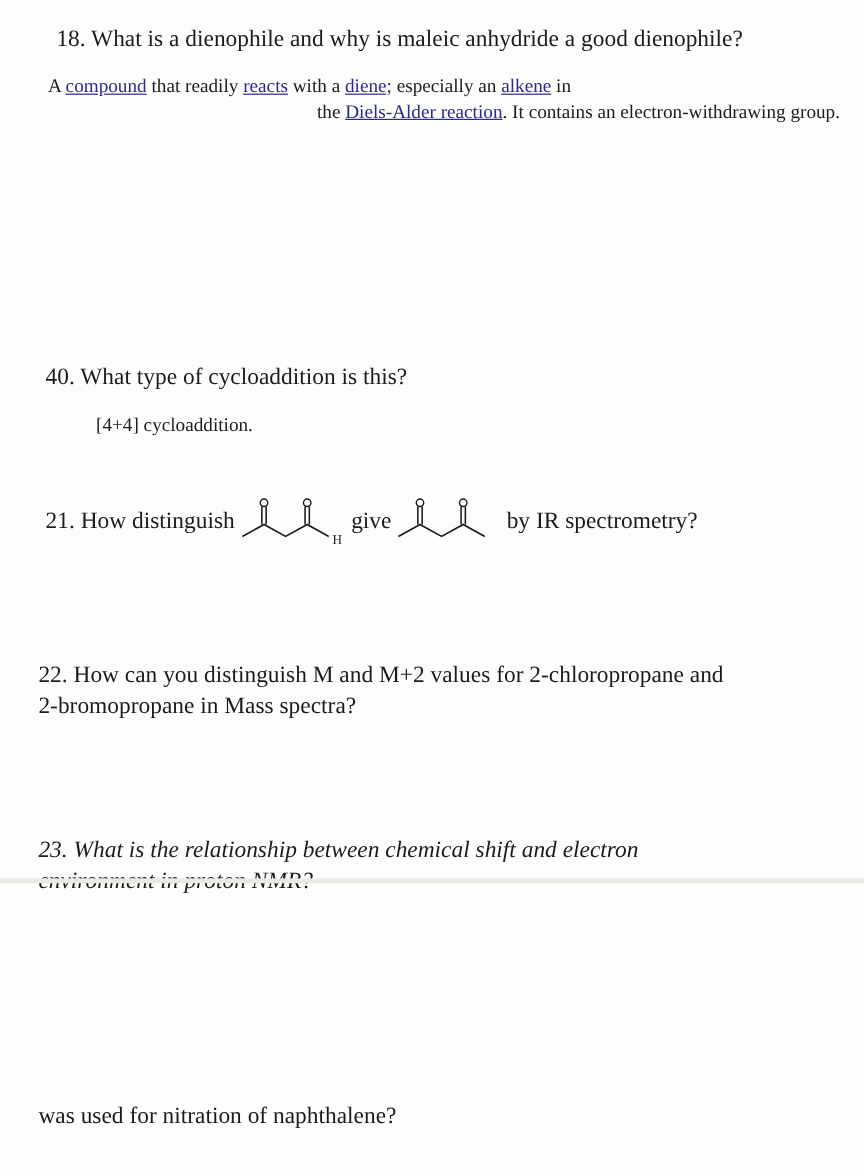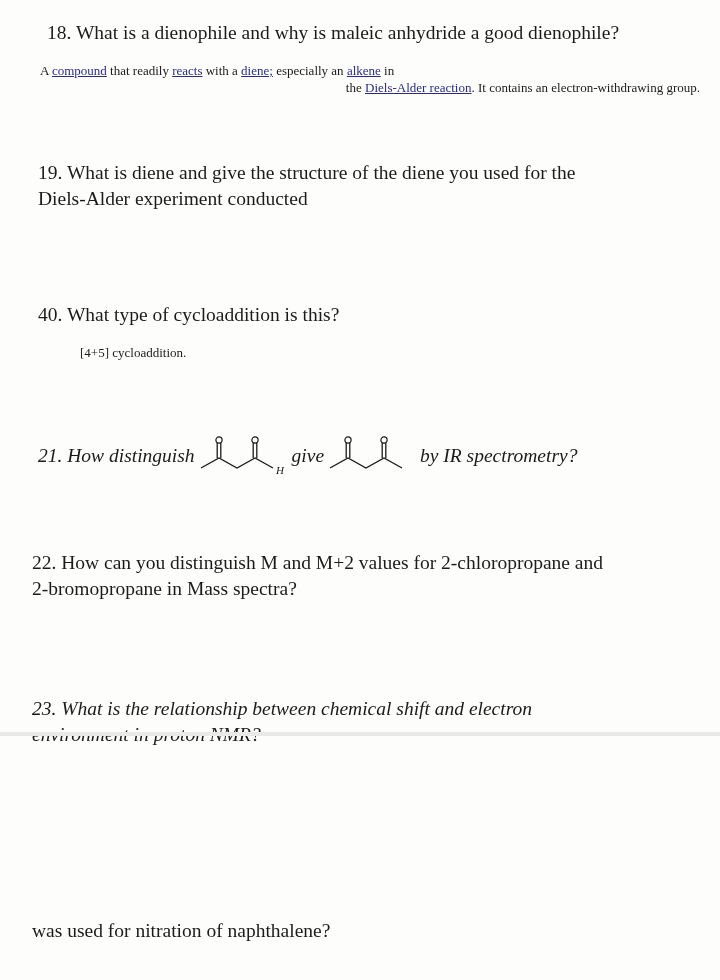--- a/index.html
+++ b/index.html
@@ -22,35 +22,35 @@
     box-sizing: border-box;
     padding: 0;
   }
   .q {
     position: absolute;
     font-size: 19.5px;
     line-height: 1.32;
   }
   .ans {
     position: absolute;
-    font-size: 13px;
+    font-size: 16px;
     line-height: 1.32;
   }
   .link {
     color: #2a2a8c;
     text-decoration: underline;
   }
   .q18 { left: 47px; top: 20px; width: 660px; }
   .a18 { left: 40px; top: 62px; width: 660px; }
   .a18 .l2 { display: block; margin-left: 5px; text-align: right; }
   .q19 { left: 38px; top: 160px; width: 660px; }
   .q19 .l2 { display: block; }
   .q20 { left: 38px; top: 302px; width: 660px; }
   .a20 { left: 80px; top: 344px; width: 600px; }
-  .q21 { left: 38px; top: 434px; width: 680px; font-style: italic; }
+  .q21 { left: 38px; top: 413px; width: 680px; }
   .q22 { left: 32px; top: 550px; width: 690px; }
   .q22 .l2 { display: block; }
   .q23 { left: 32px; top: 696px; width: 660px; font-style: italic; }
   .q23 .l2 { display: block; }
   .q24 { left: 32px; top: 918px; width: 690px; }
   .q24 .l2 { display: block; }
 
   .q21 .inline-row {
     display: flex;
     align-items: center;
@@ -84,31 +84,27 @@
 
   <div class="q q18">
     <span>18. What is a dienophile and why is maleic anhydride a good dienophile?</span>
   </div>
 
   <div class="ans a18">
     <span><span>A </span><span class="link">compound</span><span> that readily </span><span class="link">reacts</span><span> with a </span><span class="link">diene;</span><span> especially an </span><span class="link">alkene</span><span> in</span></span>
     <span class="l2"><span>the </span><span class="link">Diels-Alder reaction</span><span>. It contains an electron-withdrawing group.</span></span>
   </div>
 
-  <div class="q q19">
-    <span>19. What is diene and give the structure of the diene you used for the</span>
-    <span class="l2">Diels-Alder experiment conducted</span>
-  </div>
 
   <div class="q q20">
     <span>40. What type of cycloaddition is this?</span>
   </div>
 
   <div class="ans a20">
-    <span>[4+5] cycloaddition.</span>
+    <span>[4+4] cycloaddition.</span>
   </div>
 
   <div class="q q21">
     <div class="inline-row">
       <span class="lbl">21. How distinguish</span>
 
       <span class="struct">
         <svg width="92" height="44" viewBox="0 0 92 44">
 
           <polyline points="4,34 22,24 40,34 58,24 76,34" fill="none" stroke="#1b1b1b" stroke-width="1.4"></polyline>

